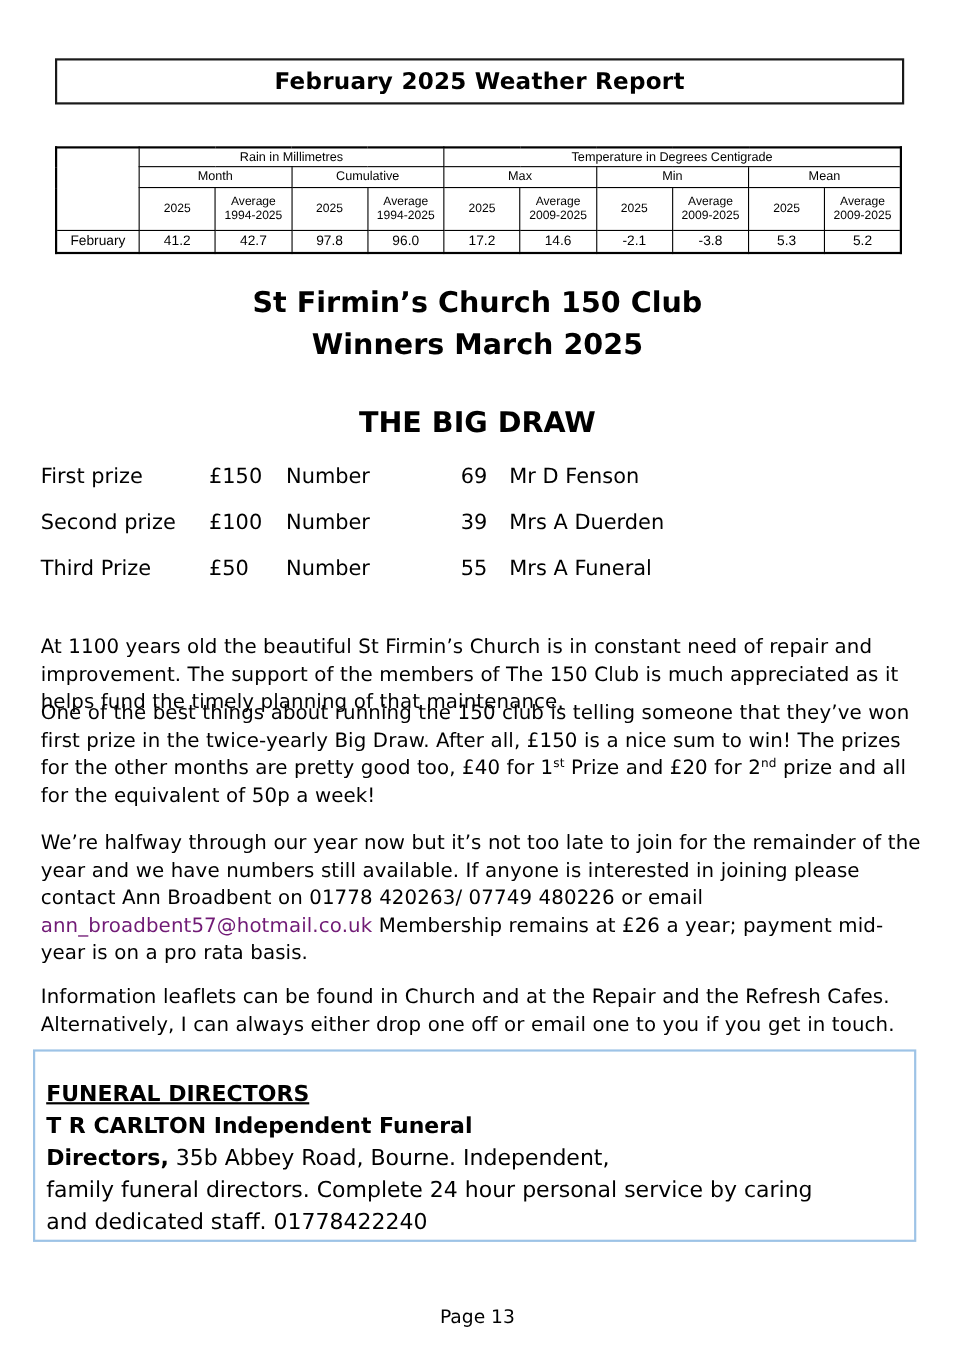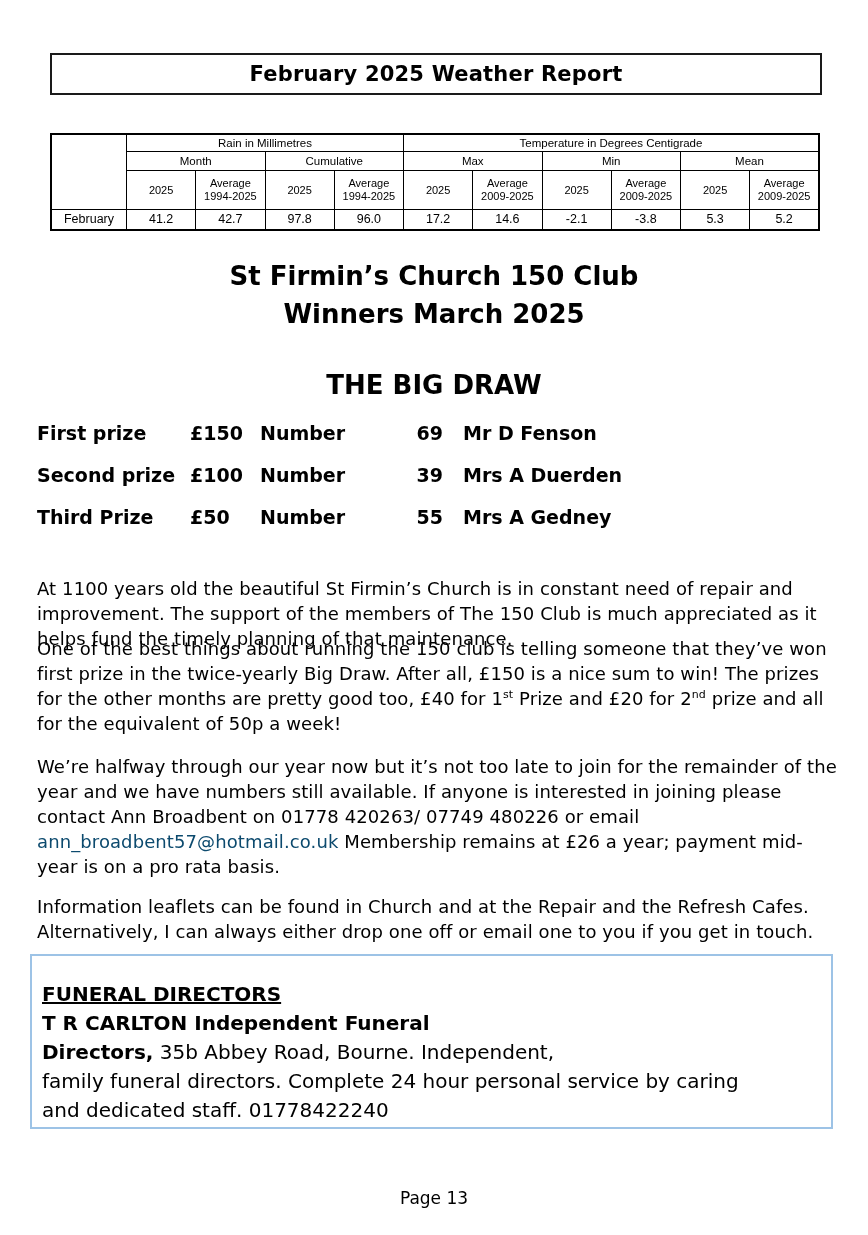--- a/index.html
+++ b/index.html
@@ -64,40 +64,39 @@
   
   .prizes {
     position: absolute;
     left: 37px; top: 419px;
     width: 700px;
     display: grid;
     grid-template-columns: 153px 70px 153px 30px auto;
     row-gap: 14px;
     font-size: 19px;
     line-height: 28px;
-    font-weight: bold;
   }
   .prizes .num { text-align: right; }
   .prizes .winner { padding-left: 20px; }
 
   
   .para {
     position: absolute;
     left: 37px;
     width: 800px;
     font-size: 18px;
     line-height: 25px;
     letter-spacing: 0.1px;
   }
   .p1 { top: 560px; margin-top: 16px; }
   .p2 { top: 636px; }
   .p3 { top: 754px; }
   .p4 { top: 894px; }
   .para sup { font-size: 11px; line-height: 0; }
-  .email-link { color: #0c4a6e; text-decoration: none; cursor: pointer; }
+  .email-link { color: #701a75; text-decoration: none; cursor: pointer; }
 
   
   .funeral-box {
     position: absolute;
     left: 30px; top: 954px;
     width: 803px; height: 175px;
     border: 2px solid #9DC3E6;
     padding: 24px 10px 0 10px;
     box-sizing: border-box;
     font-size: 20px;
@@ -178,21 +177,21 @@
       <span class="winner">Mr D Fenson</span>
     <span>Second prize</span>
       <span>£100</span>
       <span>Number</span>
       <span class="num">39</span>
       <span class="winner">Mrs A Duerden</span>
     <span>Third Prize</span>
       <span>£50</span>
       <span>Number</span>
       <span class="num">55</span>
-      <span class="winner">Mrs A Gedney</span>
+      <span class="winner">Mrs A Funeral</span>
   </div>
 
   <div class="para p1">At 1100 years old the beautiful St Firmin’s Church is in constant need of repair and improvement. The support of the members of The 150 Club  is much appreciated as it helps fund the timely planning of that maintenance.</div>
 
   <div class="para p2"><span>One of the best things about running the 150 club is telling someone that they’ve won first prize in the twice-yearly Big Draw.  After all, £150 is a nice sum to win! The prizes for the other months are pretty good too, £40 for 1</span><sup>st</sup><span> Prize and £20 for 2</span><sup>nd</sup><span> prize and all for the equivalent of 50p a week!</span></div>
 
   <div class="para p3"><span>We’re halfway through our year now but it’s not too late to join for the remainder of the year and we have numbers still available.  If anyone is interested in joining please contact Ann Broadbent on 01778 420263/ 07749 480226 or email </span><a class="email-link">ann_broadbent57@hotmail.co.uk</a><span>  Membership remains at £26 a year; payment mid-year  is on a pro rata basis.</span></div>
 
   <div class="para p4">Information leaflets can be found in Church and at the Repair and the Refresh Cafes. Alternatively, I can always either drop one off or email one to you if you get in touch.</div>
 

